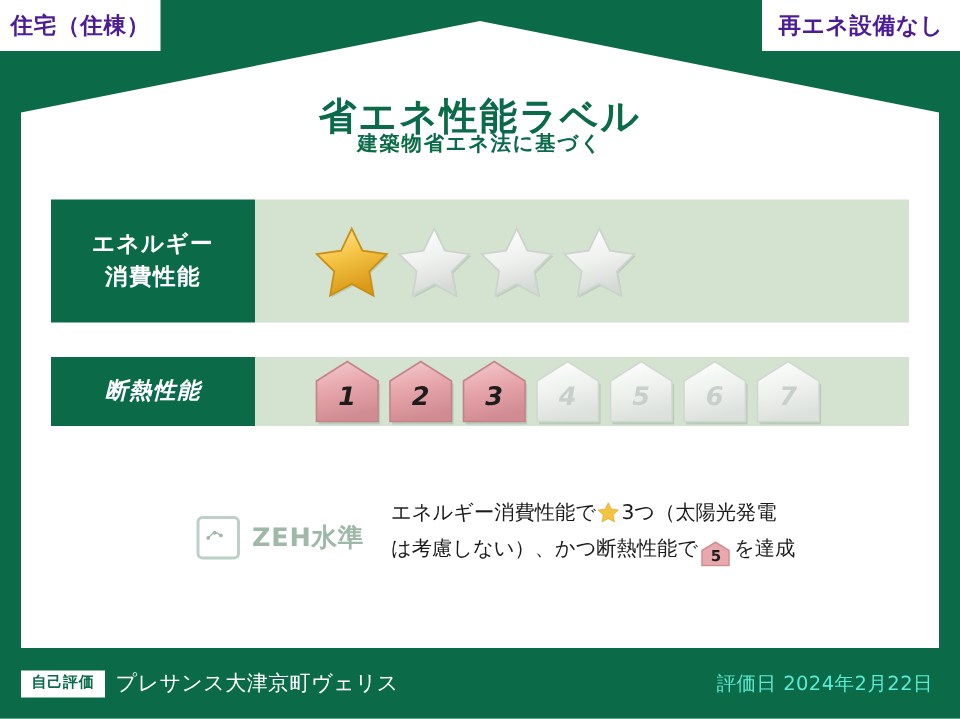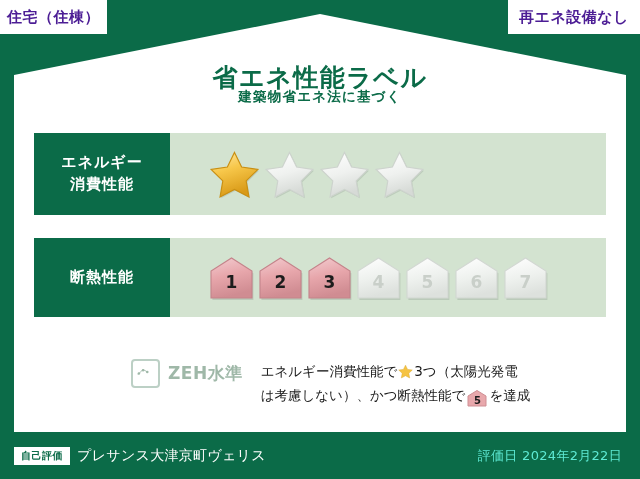--- a/index.html
+++ b/index.html
@@ -29,21 +29,21 @@
   #badge-right{right:0;top:0;width:132px;height:34px;}
 
   
   #title-block{position:absolute;left:0;right:0;top:56px;text-align:center;}
   #title-sub{color:#0b6b48;font-size:13.5px;font-weight:bold;letter-spacing:1.2px;line-height:1;}
   #title-main{color:#0b6b48;font-size:25px;font-weight:bold;letter-spacing:1.5px;margin-top:9px;line-height:1;}
 
   
   .metric-row{position:absolute;left:34px;width:572px;display:flex;align-items:stretch;}
   #row-energy{top:133px;height:82px;}
-  #row-insul{top:238px;height:79px;}
+  #row-insul{top:238px;height:46px;font-style:italic;}
 
   .metric-label{
     background:#0b6b48;color:#ffffff;width:136px;flex:0 0 136px;
     display:flex;flex-direction:column;align-items:center;justify-content:center;
     font-weight:bold;font-size:15px;line-height:1.45;letter-spacing:1px;
   }
   .metric-body{
     flex:1;background:#d3e3d0;display:flex;align-items:center;
     padding-left:38px;box-sizing:border-box;
   }
@@ -67,21 +67,21 @@
   .chip.off span{color:#c9cfc9;}
 
   
   #zeh{position:absolute;left:34px;top:330px;width:572px;display:flex;align-items:center;}
   #zeh-mark{display:flex;align-items:center;margin-left:97px;margin-top:9px;}
   #zeh-icon{
     width:25px;height:25px;border:2px solid #bcd0c5;border-radius:4px;
     background:#ffffff;position:relative;flex:0 0 25px;
   }
   #zeh-label{color:#9fb8a8;font-weight:bold;font-size:17px;letter-spacing:.5px;margin-left:8px;}
-  #zeh-text{margin-left:18px;font-size:13.5px;color:#1a1a1a;line-height:1.78;white-space:nowrap;margin-top:29px;}
+  #zeh-text{margin-left:18px;font-size:13.5px;color:#1a1a1a;line-height:1.78;white-space:nowrap;}
   .inline-star{display:inline-block;vertical-align:-3px;width:15px;height:15px;margin:0 1px;}
   .inline-chip{
     display:inline-block;vertical-align:-4px;position:relative;
     width:20px;height:18px;margin:0 2px;
   }
   .inline-chip svg{position:absolute;left:0;top:0;width:20px;height:18px;}
   .inline-chip span{
     position:relative;z-index:2;display:block;text-align:center;
     font-size:10px;font-weight:bold;color:#1c1c1c;line-height:24px;
   }

